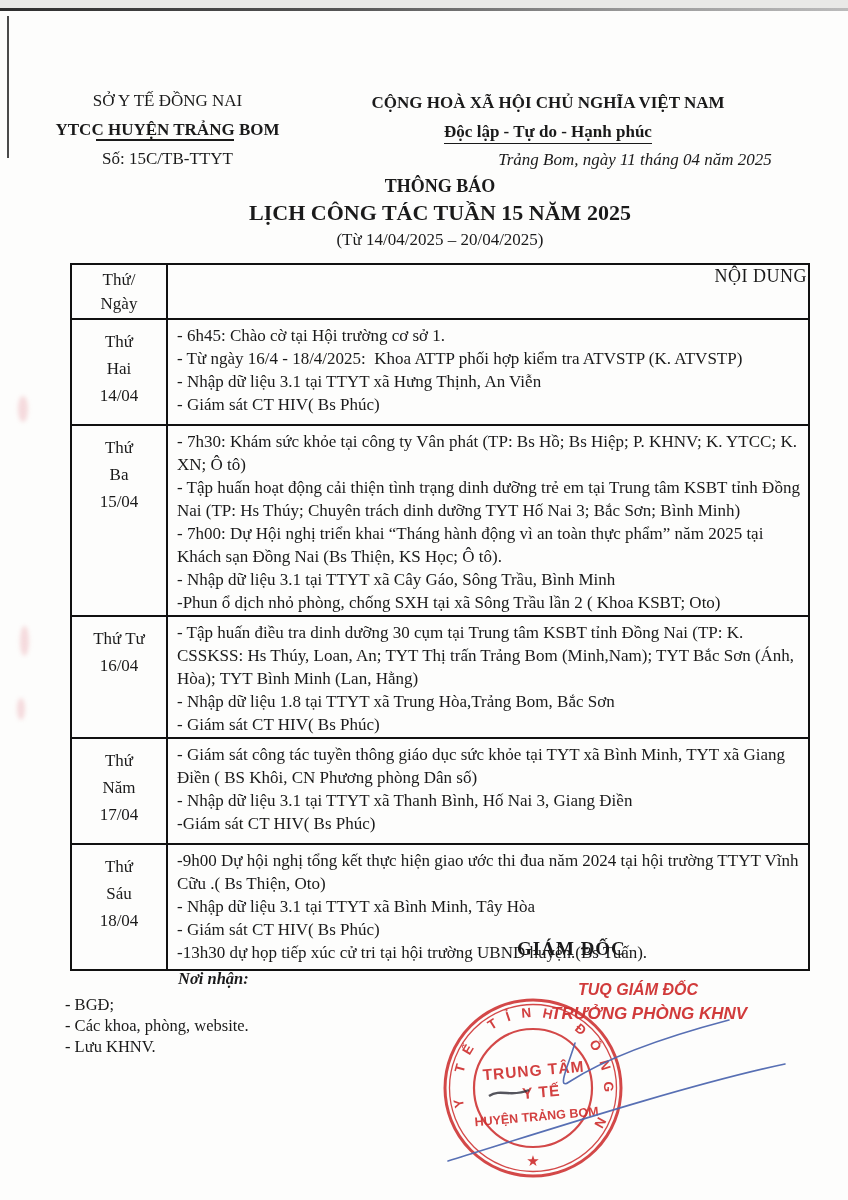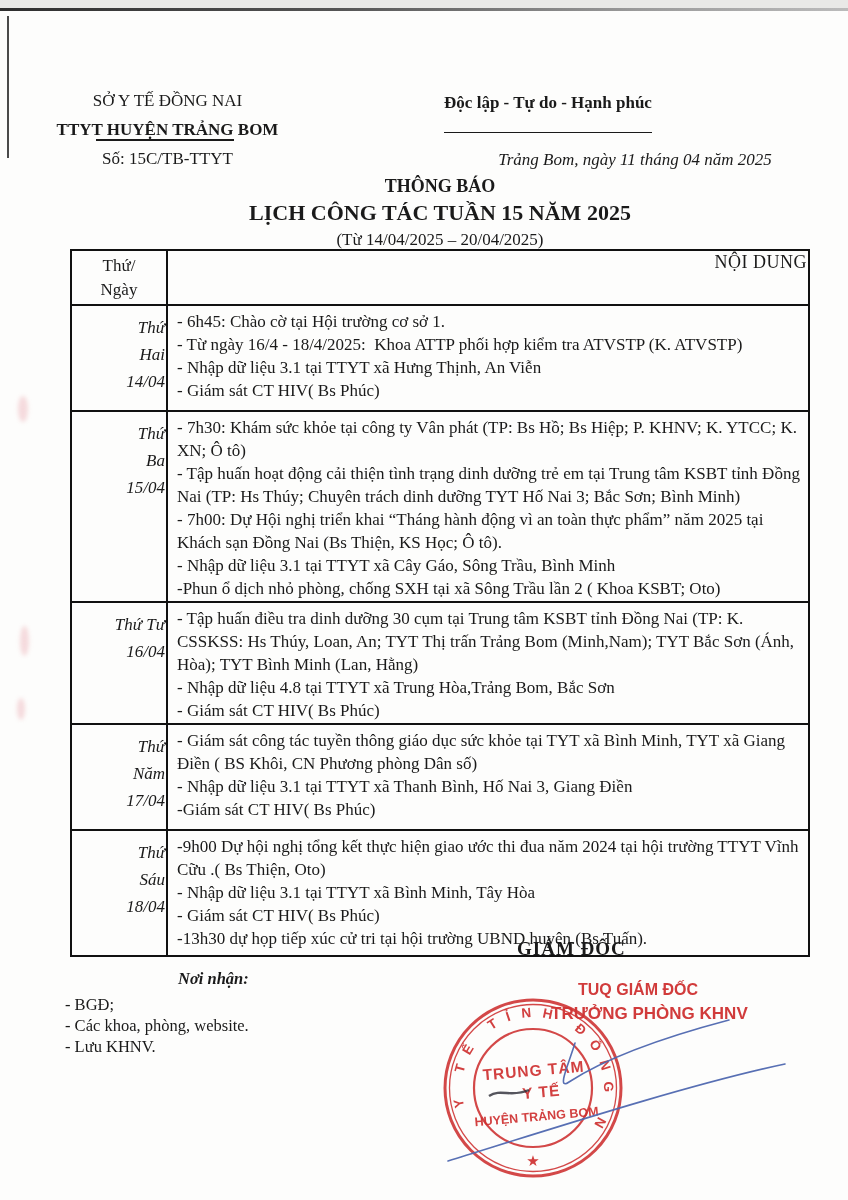--- a/index.html
+++ b/index.html
@@ -8,65 +8,66 @@
   .abs{position:absolute;}
   .b{font-weight:bold;}
   .i{font-style:italic;}
   
   .scan-top{top:0;left:0;width:848px;height:3px;background:linear-gradient(90deg,#2e2e2e 0%,#555 40%,#9a9a9a 75%,#bbb 100%);}
   .scan-left{top:8px;left:7px;width:2px;height:142px;background:#4a4a4a;}
   .smudge{border-radius:50%;background:rgba(228,140,150,.30);filter:blur(2px);}
   
   .org-left{top:78px;left:40px;width:255px;text-align:center;font-size:17px;line-height:29px;}
   .org-right{top:80px;left:330px;width:436px;text-align:center;font-size:17px;line-height:29px;}
-  .motto-underline{display:inline-block;border-bottom:1.6px solid #1a1a1a;padding-bottom:18px;line-height:22px;}
+  .motto-underline{display:inline-block;border-bottom:1.6px solid #1a1a1a;padding-bottom:0;line-height:22px;}
   .unit-underline{top:131px;left:96px;width:138px;height:1.6px;background:#1a1a1a;}
   .dateline{top:142px;left:470px;width:330px;text-align:center;font-size:17px;}
   .title-block{top:166px;left:20px;width:840px;text-align:center;}
   .t1{font-size:18px;line-height:24px;}
   .t2{font-size:22px;line-height:30px;}
   .t3{font-size:17px;line-height:24px;}
   
-  table.sched{position:absolute;top:241px;left:70px;width:740px;border-collapse:collapse;table-layout:fixed;}
+  table.sched{position:absolute;top:255px;left:70px;width:740px;border-collapse:collapse;table-layout:fixed;}
   table.sched td{border:2px solid #111;vertical-align:top;overflow:hidden;}
-  td.daycol{width:96px;text-align:right;font-size:17px;padding-top:8px;line-height:27px;font-style:italic;}
+  td.daycol{width:96px;text-align:center;font-size:17px;padding-top:8px;line-height:27px;}
   td.cntcol{font-size:17px;line-height:23px;padding:4px 6px 1px 9px;}
   td.hdr1{text-align:center;font-size:17px;line-height:24px;padding-top:3px;}
   td.hdr2{text-align:right;font-size:18px;vertical-align:middle;letter-spacing:.5px;}
   .item{white-space:pre-wrap;}
   
   .recipients{top:960px;left:65px;font-size:16.5px;line-height:21px;}
   .recipients .rt{font-weight:bold;font-style:italic;margin-bottom:5px;text-align:right;}
   .director{top:930px;left:517px;font-size:19px;font-weight:bold;letter-spacing:1px;}
-  .stampfont{font-family:"Liberation Sans","DejaVu Sans",sans-serif;font-weight:bold;}
+  .stampfont{font-family:"Liberation Sans","DejaVu Sans",sans-serif;font-weight:bold;font-style:italic;}
   .red1{top:973px;left:578px;font-size:16px;}
   .red2{top:996px;left:551px;font-size:17px;}
   .redname{top:1128px;left:556px;font-size:18px;letter-spacing:.5px;}
   .redink{color:rgba(205,42,42,.92);}
   svg{display:block;}
 </style>
 </head>
 <body>
 
 <div class="page">
 
   <div class="abs scan-top"></div>
   <div class="abs scan-left"></div>
   <div class="abs smudge" style="left:18px;top:388px;width:10px;height:26px;"></div>
   <div class="abs smudge" style="left:20px;top:618px;width:9px;height:30px;"></div>
   <div class="abs smudge" style="left:17px;top:690px;width:8px;height:22px;"></div>
 
   <div class="abs org-left">
     <div>SỞ Y TẾ ĐỒNG NAI</div>
-    <div class="b">TTYT HUYỆN TRẢNG BOM</div>
+    <div class="b">YTCC HUYỆN TRẢNG BOM</div>
     <div>Số: 15C/TB-TTYT</div>
   </div>
   <div class="abs unit-underline"></div>
 
   <div class="abs org-right">
+    <div class="b">CỘNG HOÀ XÃ HỘI CHỦ NGHĨA VIỆT NAM</div>
     <div><span class="b motto-underline">Độc lập - Tự do - Hạnh phúc</span></div>
   </div>
   <div class="abs dateline i">Trảng Bom, ngày 11 tháng 04 năm 2025</div>
 
   <div class="abs title-block">
     <div class="t1 b">THÔNG BÁO</div>
     <div class="t2 b">LỊCH CÔNG TÁC TUẦN 15 NĂM 2025</div>
     <div class="t3">(Từ 14/04/2025 – 20/04/2025)</div>
   </div>
 
@@ -110,21 +111,21 @@
         <div class="item">-Phun ổ dịch nhỏ phòng, chống SXH tại xã Sông Trầu lần 2 ( Khoa KSBT; Oto)</div>
       </td>
     </tr>
     <tr style="height:116px">
       <td class="daycol">
         <div>Thứ Tư</div>
         <div>16/04</div>
       </td>
       <td class="cntcol">
         <div class="item">- Tập huấn điều tra dinh dưỡng 30 cụm tại Trung tâm KSBT tỉnh Đồng Nai (TP: K. CSSKSS: Hs Thúy, Loan, An; TYT Thị trấn Trảng Bom (Minh,Nam); TYT Bắc Sơn (Ánh, Hòa); TYT Bình Minh (Lan, Hằng)</div>
-        <div class="item">- Nhập dữ liệu 4.8 tại TTYT xã Trung Hòa,Trảng Bom, Bắc Sơn</div>
+        <div class="item">- Nhập dữ liệu 1.8 tại TTYT xã Trung Hòa,Trảng Bom, Bắc Sơn</div>
         <div class="item">- Giám sát CT HIV( Bs Phúc)</div>
       </td>
     </tr>
     <tr style="height:106px">
       <td class="daycol">
         <div>Thứ</div>
         <div>Năm</div>
         <div>17/04</div>
       </td>
       <td class="cntcol">

